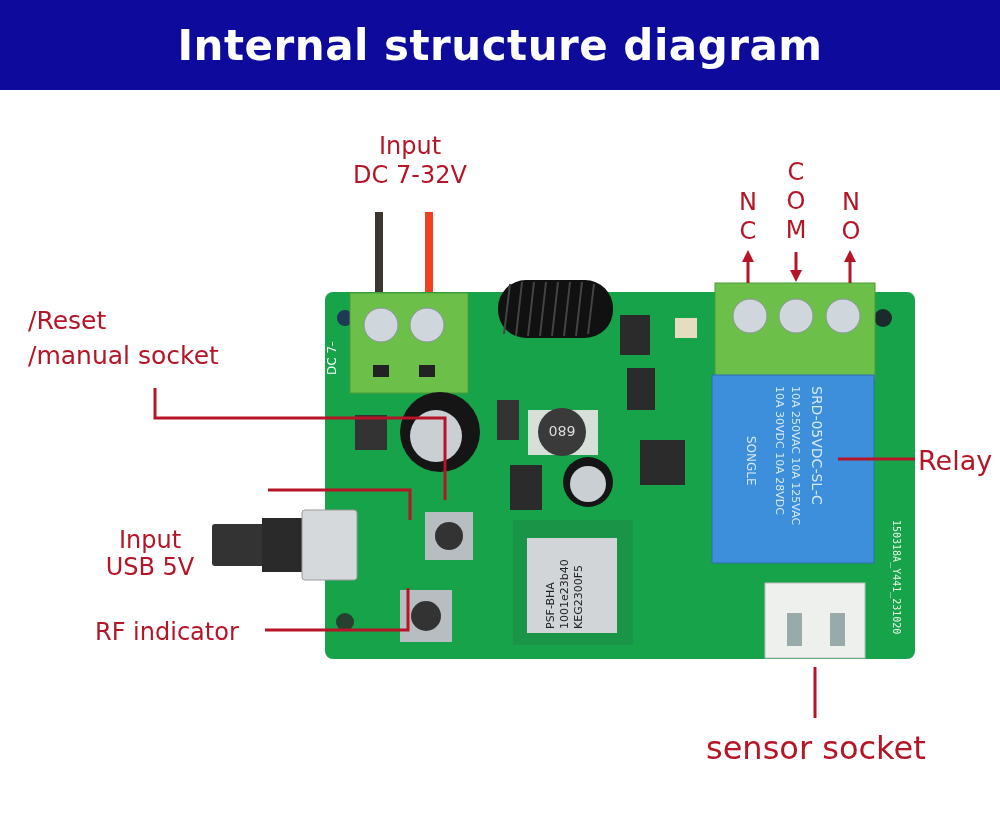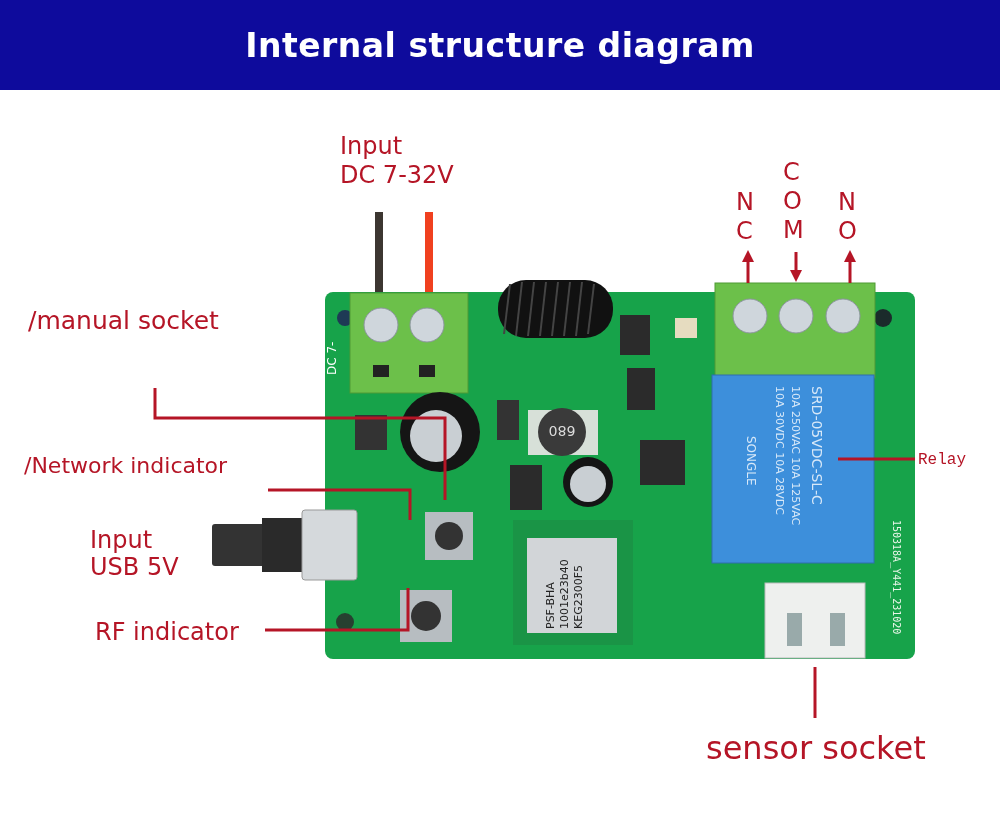--- a/index.html
+++ b/index.html
@@ -1,20 +1,20 @@
 <!DOCTYPE html>
 <html><head>
 <meta charset="utf-8">
 <style>
   html,body{margin:0;padding:0;background:#fff;}
   body{width:1000px;height:818px;position:relative;overflow:hidden;font-family:"DejaVu Sans",sans-serif;}
   .banner{position:absolute;left:0;top:0;width:1000px;height:90px;background:#0e0b9c;display:flex;align-items:center;justify-content:center;}
-  .banner h1{margin:0;color:#fff;font-family:"DejaVu Sans",sans-serif;font-weight:bold;font-size:33px;letter-spacing:0.5px;}
+  .banner h1{margin:0;color:#fff;font-family:"DejaVu Sans",sans-serif;font-weight:bold;font-size:42px;letter-spacing:0.5px;}
   .lbl{position:absolute;color:#b51526;font-family:"DejaVu Sans",sans-serif;font-size:24px;line-height:29px;white-space:nowrap;}
-  .lbl.c{text-align:left;}
+  .lbl.c{text-align:center;}
   svg.board{position:absolute;left:0;top:0;}
 </style>
 </head>
 <body>
 
 <div class="banner">
   <h1>Internal structure diagram</h1>
 </div>
 
 <svg class="board" width="1000" height="818" viewBox="0 0 1000 818">
@@ -123,24 +123,24 @@
 <div class="lbl c" style="left:783px;top:158px;width:26px;">
   <div>C</div>
   <div>O</div>
   <div>M</div>
 </div>
 <div class="lbl c" style="left:838px;top:188px;width:26px;">
   <div>N</div>
   <div>O</div>
 </div>
 <div class="lbl" style="left:28px;top:303px;font-size:25px;line-height:35px;">
+  <div>/Reset</div>
   <div>/manual socket</div>
 </div>
 <div class="lbl" style="left:24px;top:451px;font-size:22px;line-height:29px;">
-  <div>/Network indicator</div>
 </div>
 <div class="lbl c" style="left:90px;top:527px;width:120px;line-height:27px;">
   <div>Input</div>
   <div>USB 5V</div>
 </div>
 <div class="lbl" style="left:95px;top:618px;">RF indicator</div>
-<div class="lbl" style="left:918px;top:446px;font-size:16px;font-family:Liberation Mono, monospace;">Relay</div>
+<div class="lbl" style="left:918px;top:446px;font-size:27px;">Relay</div>
 <div class="lbl" style="left:706px;top:728px;font-size:32px;line-height:40px;text-align:right;">sensor socket</div>
 
 </body></html>

